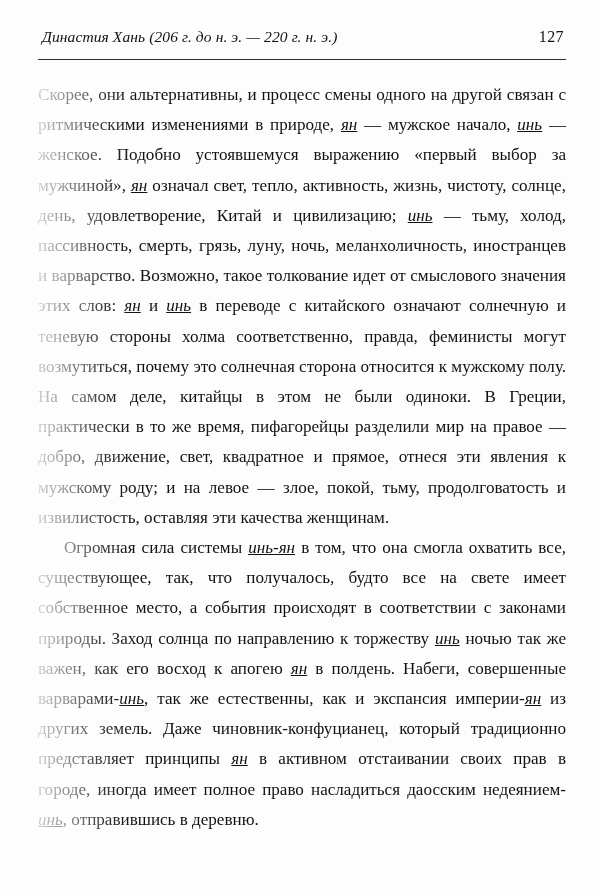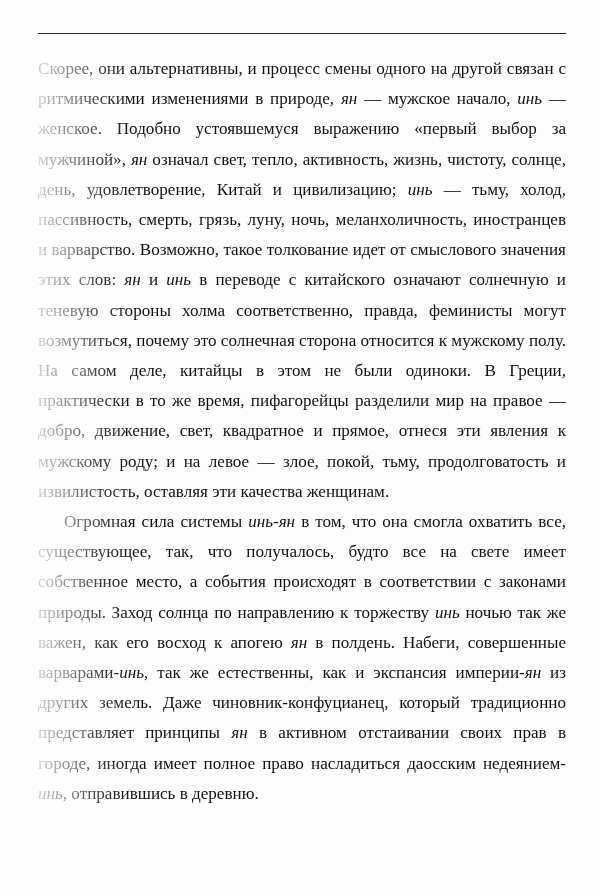--- a/index.html
+++ b/index.html
@@ -60,20 +60,21 @@
     position: relative;
   }
   .body-text p {
     margin: 0;
   }
   .body-text p.indent {
     text-indent: 26px;
   }
   i, .it {
     font-style: italic;
+    text-decoration: underline;
   }
   
   .gutter-fade {
     position: absolute;
     left: 0;
     top: 0;
     width: 96px;
     height: 100%;
     pointer-events: none;
     background: linear-gradient(to right,
@@ -84,20 +85,24 @@
   }
   .text-wrap {
     position: relative;
   }
 </style>
 </head>
 <body>
 
 <div class="page">
 
+  <div class="header">
+    <div class="running-title">Династия Хань (206 г. до н. э. — 220 г. н. э.)</div>
+    <div class="page-number">127</div>
+  </div>
   <hr class="rule">
 
   <div class="text-wrap">
     <div class="body-text">
       <p id="para-1">Скорее, они альтернативны, и процесс смены одного на другой связан с ритмическими изменениями в природе, <i>ян</i> — мужское начало, <i>инь</i> — женское. Подобно устоявшемуся выражению «первый выбор за мужчиной», <i>ян</i> означал свет, тепло, активность, жизнь, чистоту, солнце, день, удовлетворение, Китай и цивилизацию; <i>инь</i> — тьму, холод, пассивность, смерть, грязь, луну, ночь, меланхоличность, иностранцев и варварство. Возможно, такое толкование идет от смыслового значения этих слов: <i>ян</i> и <i>инь</i> в переводе с китайского означают солнечную и теневую стороны холма соответственно, правда, феминисты могут возмутиться, почему это солнечная сторона относится к мужскому полу. На самом деле, китайцы в этом не были одиноки. В Греции, практически в то же время, пифагорейцы разделили мир на правое — добро, движение, свет, квадратное и прямое, отнеся эти явления к мужскому роду; и на левое — злое, покой, тьму, продолговатость и извилистость, оставляя эти качества женщинам.</p>
       <p id="para-2" class="indent">Огромная сила системы <i>инь-ян</i> в том, что она смогла охватить все, существующее, так, что получалось, будто все на свете имеет собственное место, а события происходят в соответствии с законами природы. Заход солнца по направлению к торжеству <i>инь</i> ночью так же важен, как его восход к апогею <i>ян</i> в полдень. Набеги, совершенные варварами-<i>инь</i>, так же естественны, как и экспансия империи-<i>ян</i> из других земель. Даже чиновник-конфуцианец, который традиционно представляет принципы <i>ян</i> в активном отстаивании своих прав в городе, иногда имеет полное право насладиться даосским недеянием-<i>инь</i>, отправившись в деревню.</p>
     </div>
     <div class="gutter-fade"></div>
   </div>
 

